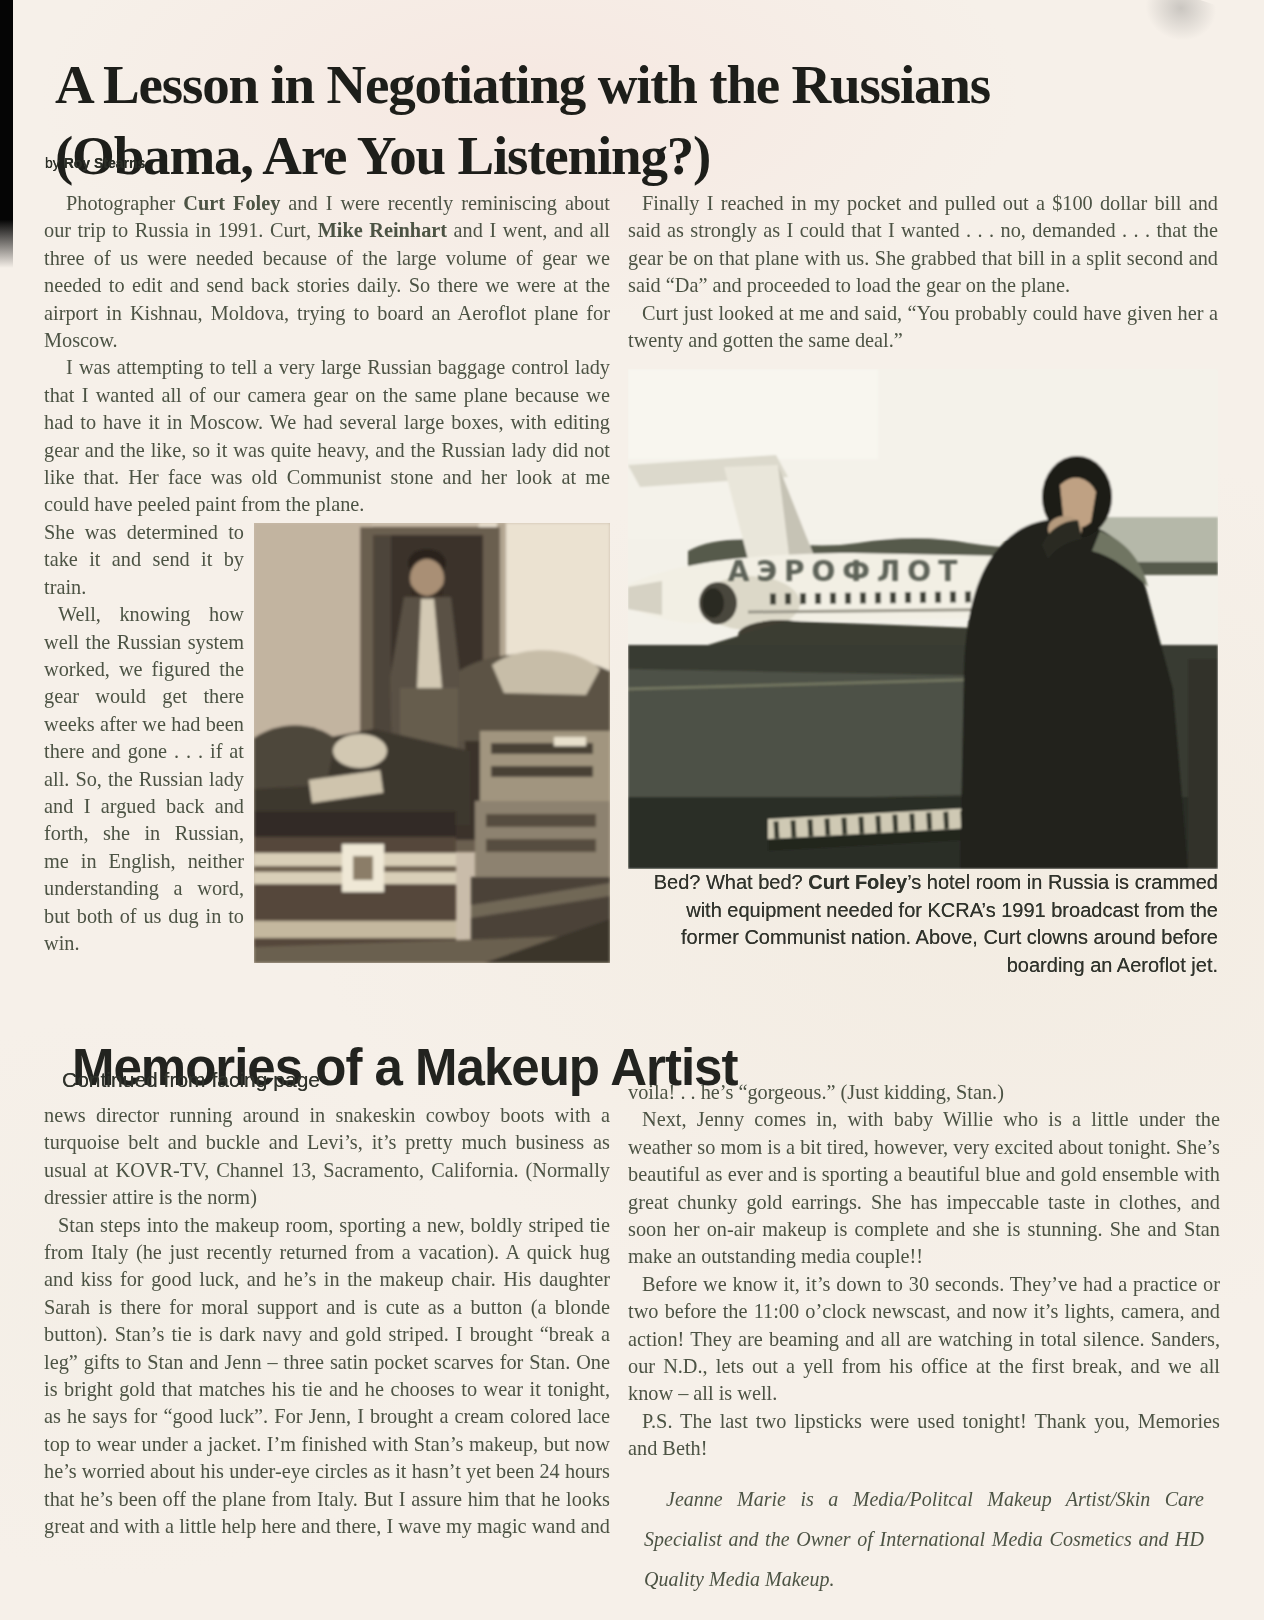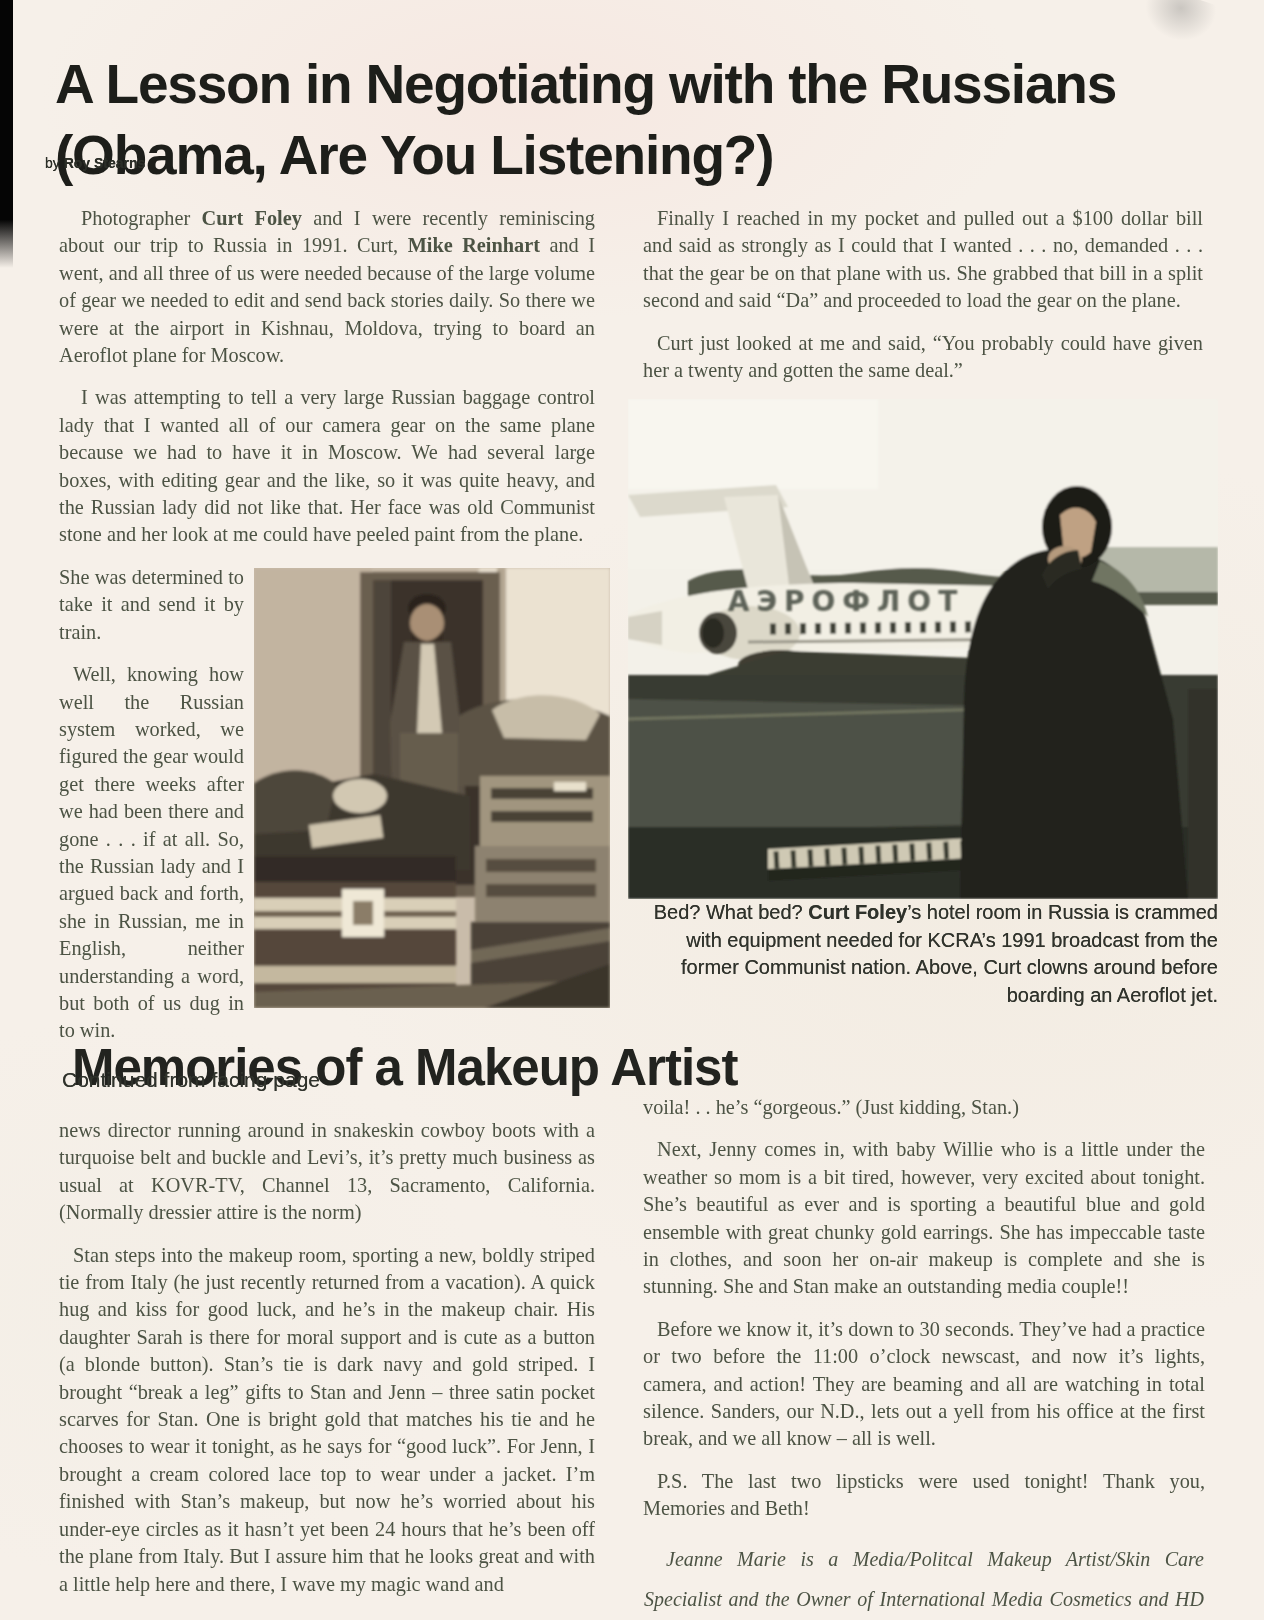--- a/index.html
+++ b/index.html
@@ -11,34 +11,34 @@
       radial-gradient(ellipse 900px 600px at 78% 55%, rgba(236,228,212,0.35), transparent 75%),
       radial-gradient(ellipse 500px 400px at 10% 80%, rgba(240,236,226,0.4), transparent 70%);
     font-family:"Liberation Serif", serif;
   }
   .scan-bar{position:absolute;left:0;top:0;width:13px;height:268px;background:linear-gradient(#050505 82%,rgba(5,5,5,0));}
   .scan-smudge{position:absolute;left:1142px;top:-6px;width:72px;height:46px;
     background:radial-gradient(ellipse at 50% 30%, rgba(120,120,118,0.35), transparent 70%);
     transform:rotate(18deg);}
   .h1{
     position:absolute;left:55px;top:8px;width:1165px;
-    font-family:Liberation Sans, sans-serif;font-weight:bold;
+    font-family:Liberation Serif, serif;font-weight:bold;
     font-size:55px;line-height:71px;letter-spacing:-1.2px;color:#1d1e1a;margin-top:41px;
   }
   .byline{
     position:absolute;left:45px;top:155px;
     font-family:"Liberation Sans", sans-serif;font-size:14px;color:#2b2e27;
     text-shadow:0 0 0.5px #2b2e27;
   }
   .byline b{font-weight:bold;}
   .col{position:absolute;}
   .a1-left{left:44px;top:190px;width:566px;}
   .a1-right{left:628px;top:190px;width:590px;}
   p.body{
-    margin:15px;font-size:20.3px;line-height:27.4px;color:#4c5344;
+    margin:0;font-size:20.3px;line-height:27.4px;color:#4c5344;
     text-align:justify;text-indent:22px;
   }
   p.body.cont{text-indent:0;}
   .photo1-float{
     float:right;width:356px;height:440px;margin:4px 0 30px 10px;
     display:block;
   }
   .photo2{display:block;width:590px;height:500px;margin-top:15px;}
   .caption{
     margin:0 0 0 0;font-family:"Liberation Sans", sans-serif;

